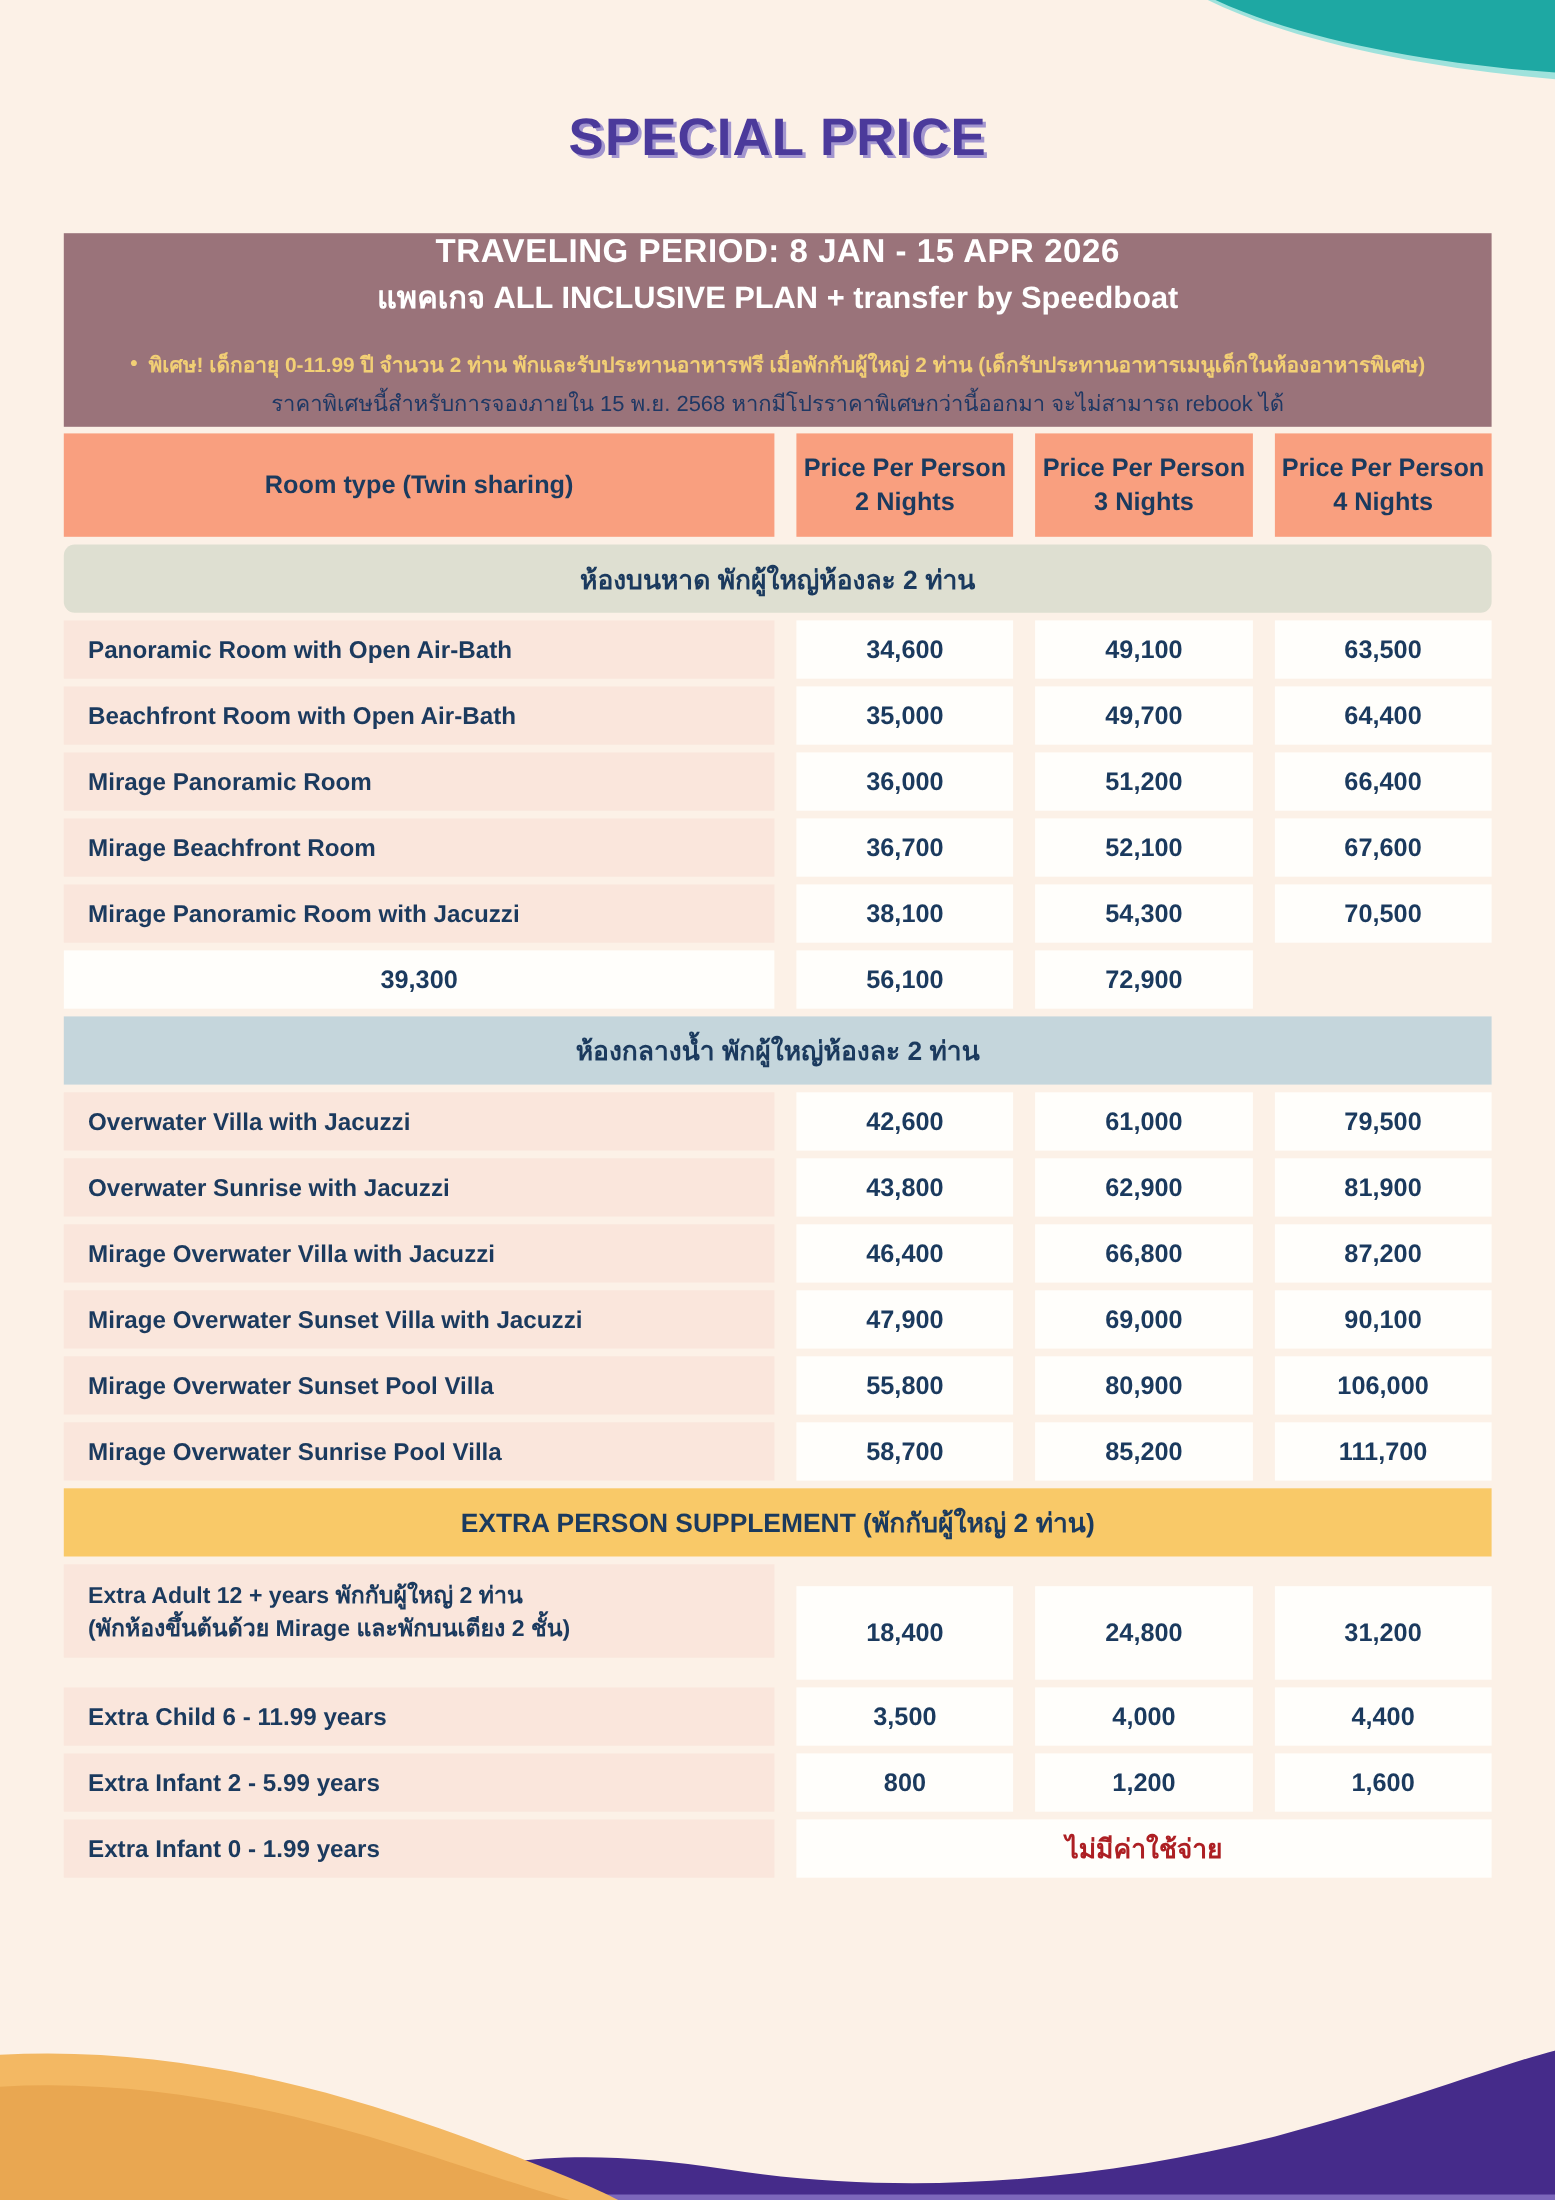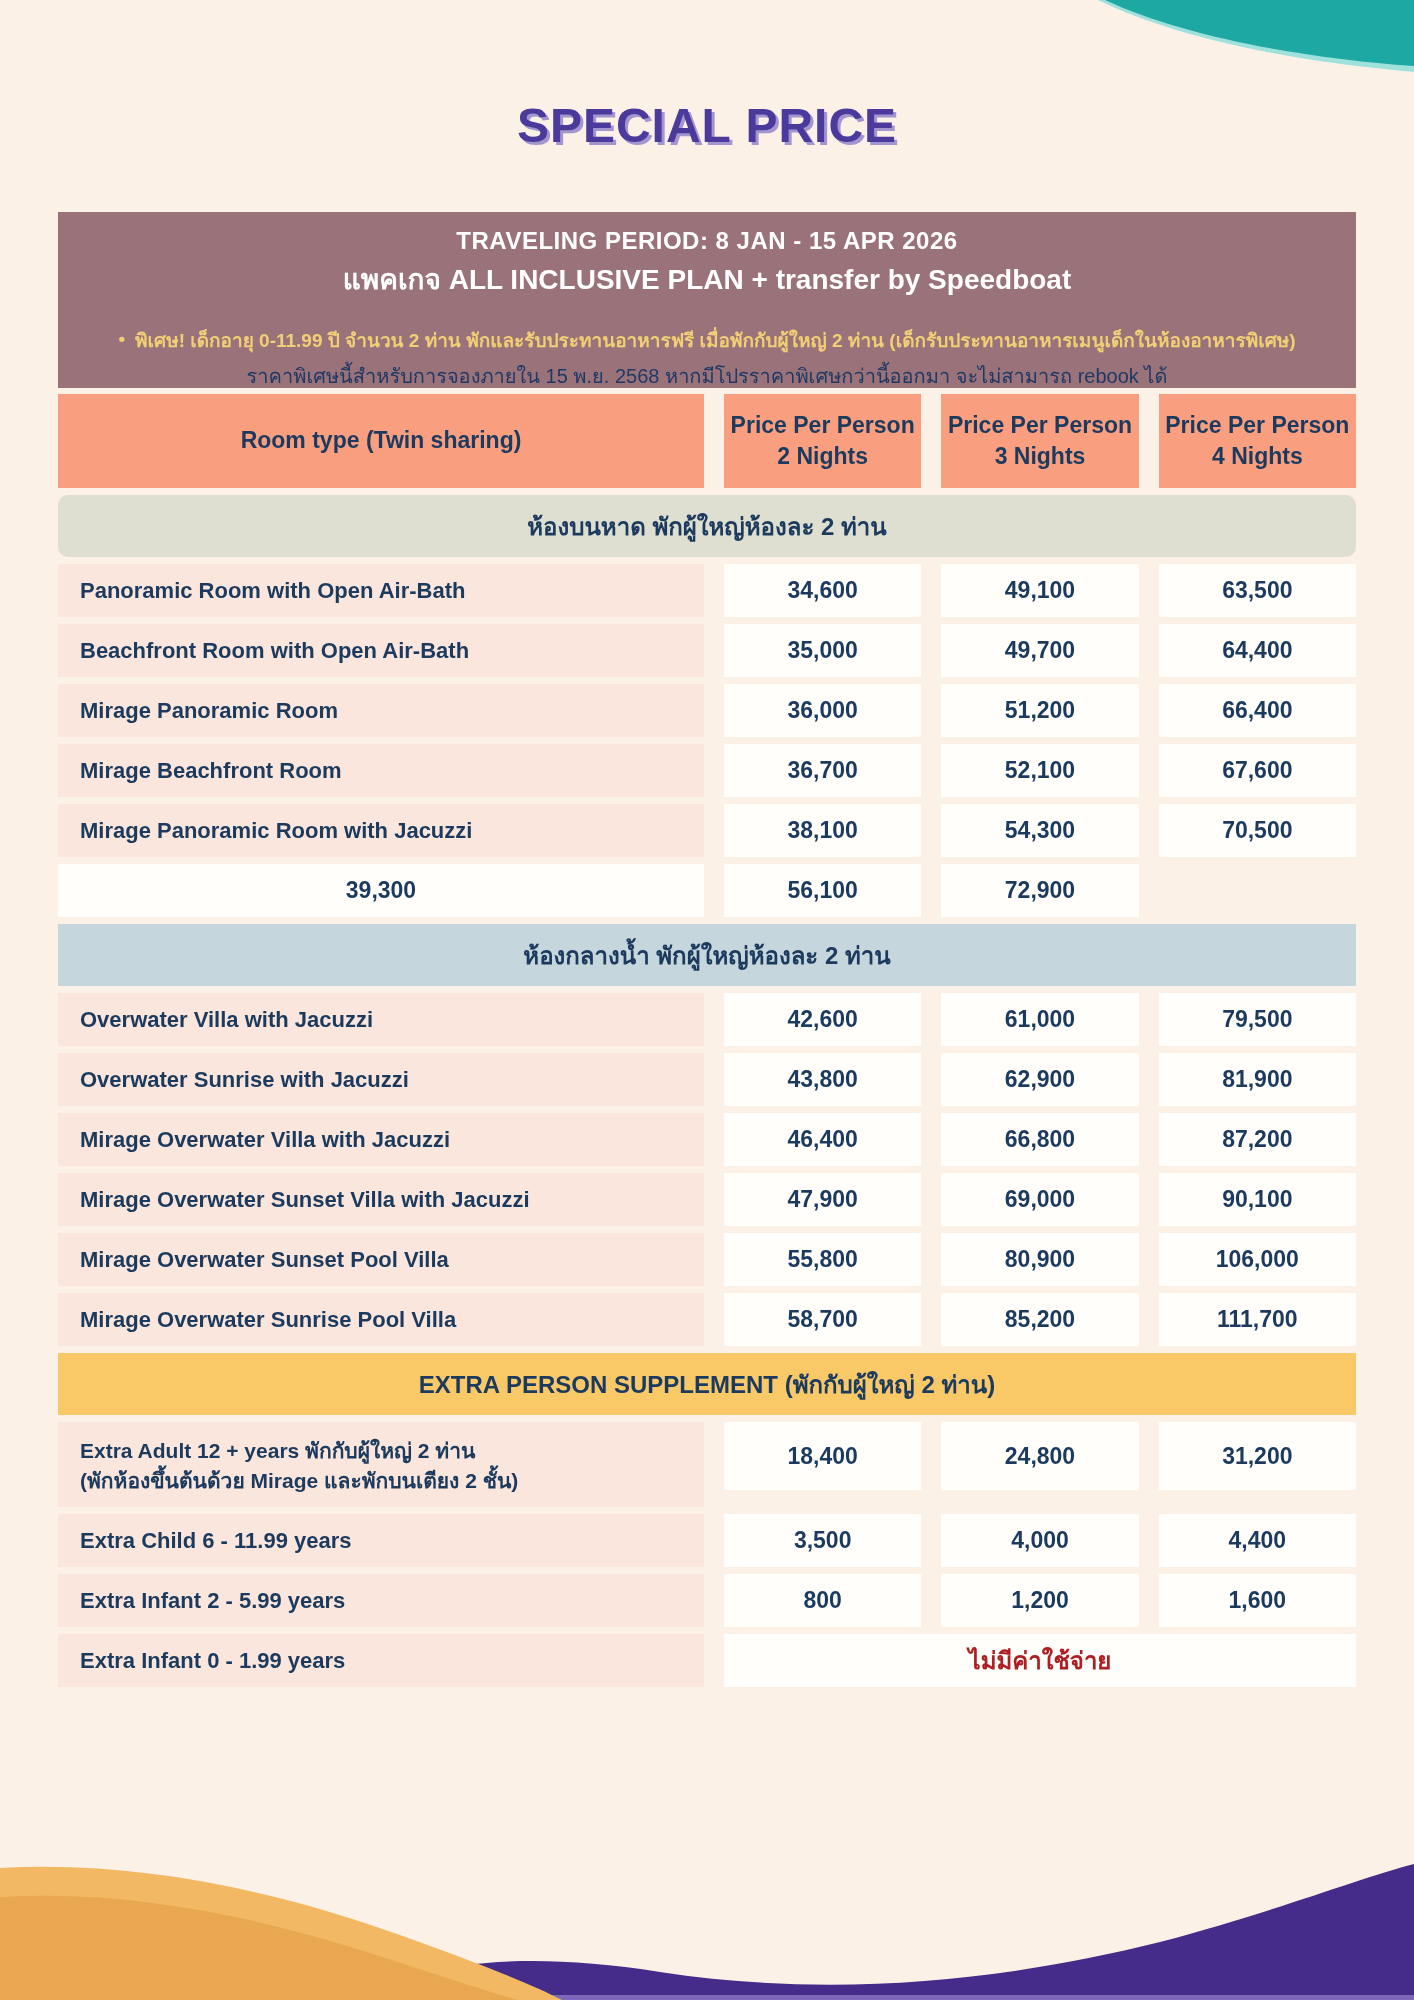--- a/index.html
+++ b/index.html
@@ -15,21 +15,21 @@
   .page-title{
     position:absolute;top:98px;left:0;width:100%;
     text-align:center;font-size:48px;font-weight:bold;letter-spacing:1px;
     color:#4B3A9B;text-shadow:3px 3px 0 #A396CF;
   }
 
   .header-box{
     position:absolute;left:58px;top:212px;width:1298px;height:176px;
     background:#9A737A;text-align:center;color:#FFFFFF;
   }
-  .hb-line1{padding-top:15px;font-size:24px;font-weight:bold;letter-spacing:.5px;}
+  .hb-line1{font-size:30px;font-weight:bold;letter-spacing:.5px;}
   .hb-line2{margin-top:2px;font-size:28px;font-weight:bold;}
   .hb-line3{margin-top:24px;font-size:19px;font-weight:bold;color:#F2CF75;}
   .hb-line4{margin-top:5px;font-size:20px;font-weight:normal;color:#1F3864;}
   .bullet{display:inline-block;margin-right:10px;transform:translateY(-2px);}
 
   .price-table{position:absolute;left:58px;top:394px;width:1298px;}
   .t-row{display:grid;grid-template-columns:646px 1fr 1fr 1fr;column-gap:20px;margin-bottom:7px;}
   .head-cell{
     background:#F99F7F;height:94px;display:flex;flex-direction:column;
     align-items:center;justify-content:center;font-size:23px;font-weight:bold;line-height:1.35;
@@ -43,21 +43,21 @@
   .sec-extra{background:#F9C968;}
   .cell-room{
     background:#FAE6DC;height:53px;display:flex;align-items:center;
     padding-left:22px;font-size:22px;font-weight:bold;box-sizing:border-box;
   }
   .cell-price{
     background:#FFFEFB;height:53px;display:flex;align-items:center;justify-content:center;
     font-size:23px;font-weight:bold;
   }
   .row-adult .cell-room{height:85px;font-size:21px;line-height:1.45;display:block;padding-top:14px;}
-  .row-adult .cell-price{height:68px;}
+  .row-adult .cell-price{height:85px;margin-top:20px;}
   .cell-free{
     grid-column:2/5;background:#FFFEFB;height:53px;
     display:flex;align-items:center;justify-content:center;
     font-size:24px;font-weight:bold;color:#AD1F23;
   }
 </style>
 </head>
 <body>
 
 <div class="page">

